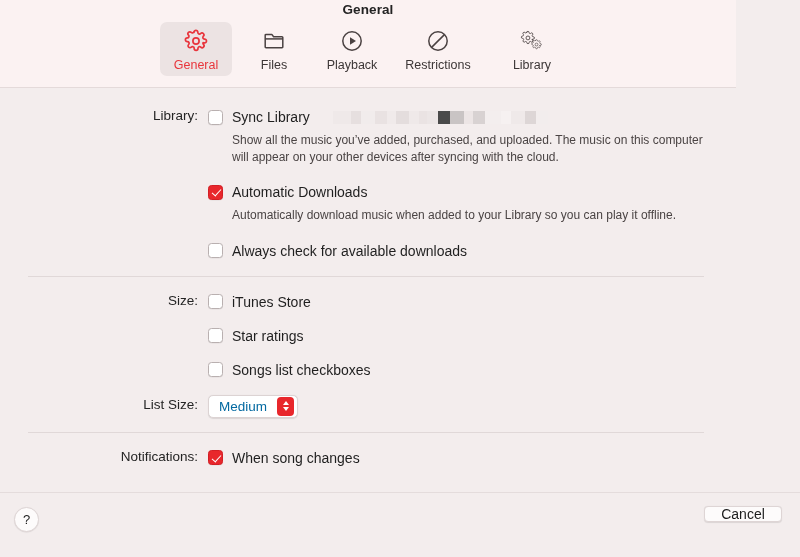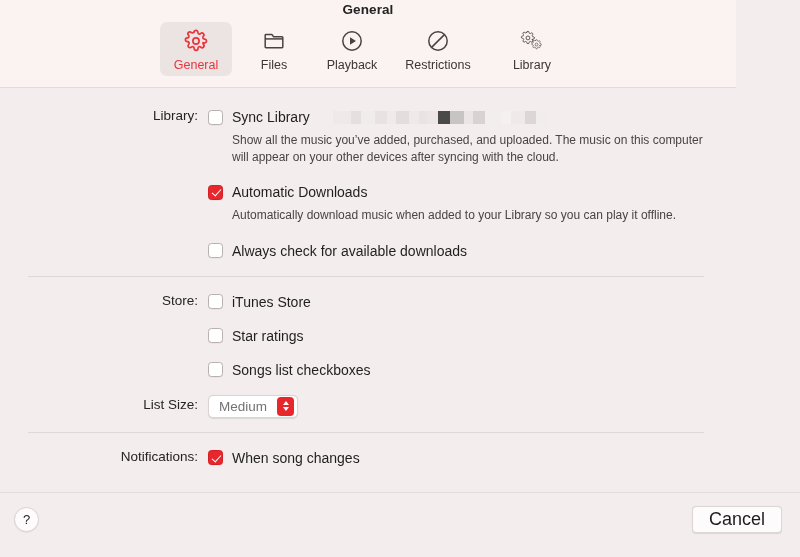--- a/index.html
+++ b/index.html
@@ -158,21 +158,21 @@
     height: 23px;
     background: #fff;
     border-radius: 5px;
     padding: 0 3px 0 10px;
     border: 1px solid #dcd3d3;
     box-shadow: 0 0.5px 1px rgba(0,0,0,.10);
     gap: 10px;
   }
   .popup .pval {
     font-size: 13.5px;
-    color: #737373;
+    color: #0369a1;
   }
   .stepper {
     width: 17px; height: 19px;
     background: #e8272c;
     border-radius: 4px;
     display: flex;
     flex-direction: column;
     align-items: center;
     justify-content: center;
     gap: 2px;
@@ -208,24 +208,24 @@
     font-size: 13px;
     color: #1d1d1d;
   }
   .actions {
     position: absolute;
     right: 18px; top: 13px;
     display: flex;
     gap: 12px;
   }
   .btn {
-    height: 27px;
+    height: 16px;
     min-width: 78px;
     border-radius: 4px;
-    font-size: 18px;
+    font-size: 14px;
     display: flex; align-items: center; justify-content: center;
     padding: 0 16px;
     cursor: default;
   }
   .btn.secondary {
     background: #fdfbfb;
     border: 1px solid #ded5d5;
     color: #1d1d1d;
     box-shadow: 0 0.5px 1px rgba(0,0,0,.10);
   }
@@ -352,21 +352,21 @@
         <span class="cb"></span>
         <span class="ctext">Always check for available downloads</span>
       </div>
 
     </div>
   </div>
 
   <div class="divider"></div>
 
   <div class="row">
-    <div class="lbl">Store:</div>
+    <div class="lbl">Size:</div>
     <div class="field">
 
       <div class="checkrow">
         <span class="cb"></span>
         <span class="ctext">iTunes Store</span>
       </div>
 
       <div class="gap-sm"></div>
 
       <div class="checkrow">

